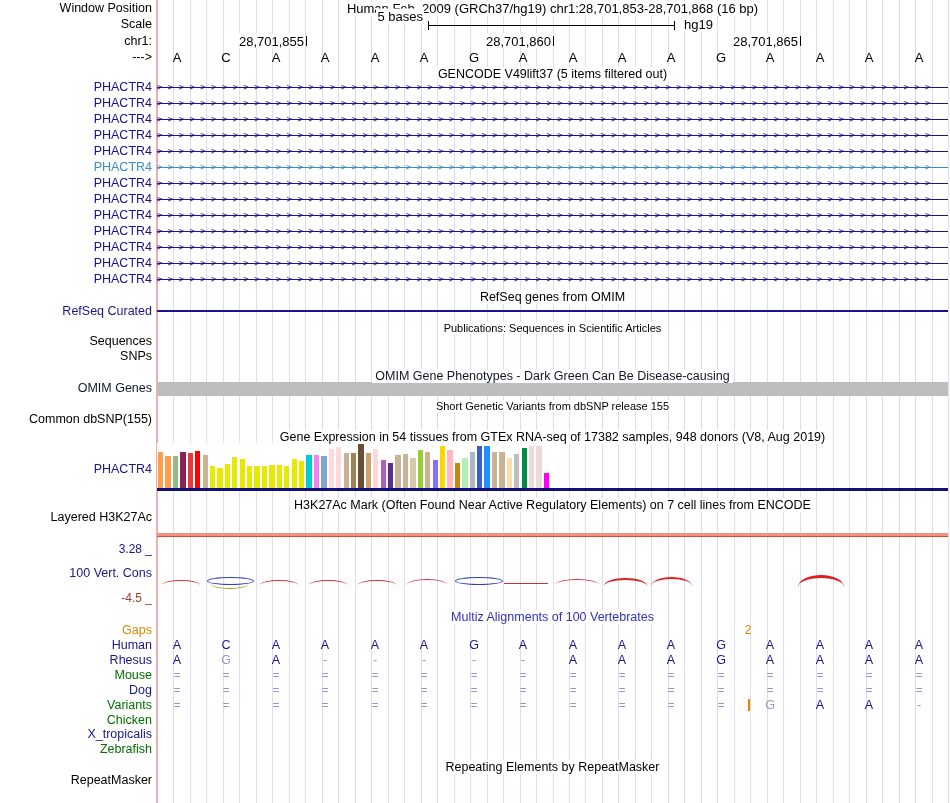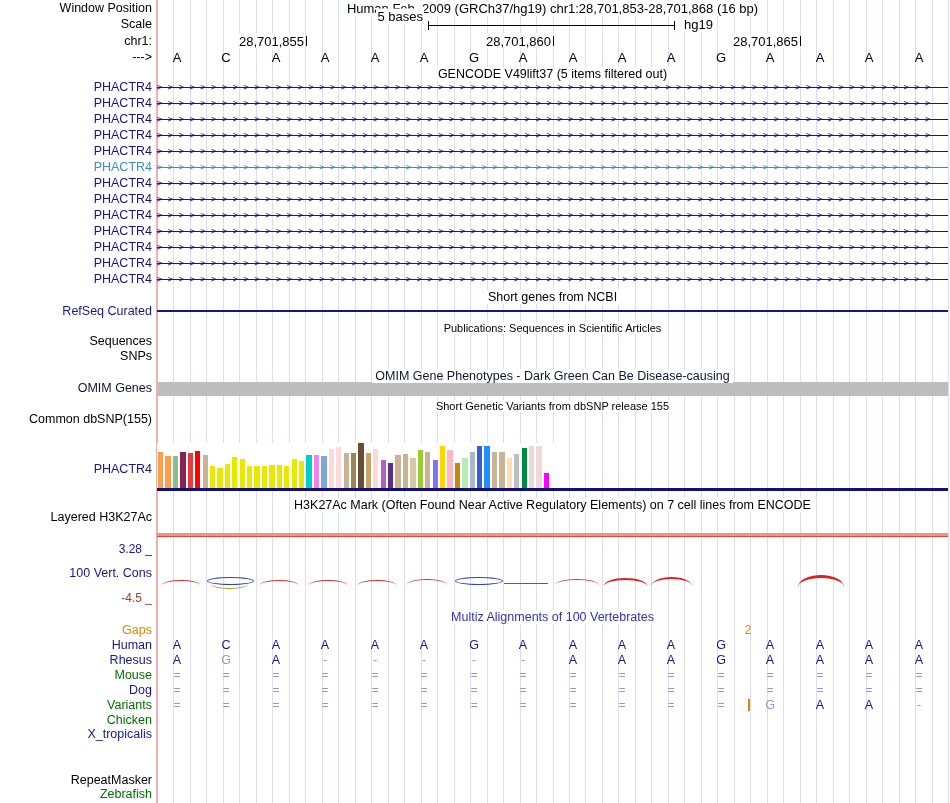--- a/index.html
+++ b/index.html
@@ -44,26 +44,28 @@
     <span style="font-size:13px">Human Feb. 2009 (GRCh37/hg19)   chr1:28,701,853-28,701,868 (16 bp)</span>
   </div>
 
   <span class="coordnum" style="right:526px;top:16px">5 bases</span>
   <div id="scale-bar-line"></div>
   <div class="scale-tick" style="left:428px"></div>
   <div class="scale-tick" style="left:674px"></div>
   <span class="coordnum" style="left:683px;top:24px">hg19</span>
 
   <div class="title" style="top:73px"><span>GENCODE V49lift37 (5 items filtered out)</span></div>
-  <div class="title" style="top:296px"><span>Short genes from NCBI</span></div>
+  <div class="title" style="top:296px"><span>RefSeq genes from OMIM</span></div>
   <div class="title small" style="top:327px"><span>Publications: Sequences in Scientific Articles</span></div>
   <div class="title" style="top:375px"><span class="dkgreen">OMIM Gene Phenotypes - Dark Green Can Be Disease-causing</span></div>
   <div class="title small" style="top:405px"><span>Short Genetic Variants from dbSNP release 155</span></div>
+  <div class="title" style="top:436px"><span>Gene Expression in 54 tissues from GTEx RNA-seq of 17382 samples, 948 donors (V8, Aug 2019)</span></div>
   <div class="title" style="top:504px"><span>H3K27Ac Mark (Often Found Near Active Regulatory Elements) on 7 cell lines from ENCODE</span></div>
   <div class="title" style="top:616px"><span class="bluet">Multiz Alignments of 100 Vertebrates</span></div>
+  <div class="title" style="top:766px"><span>Repeating Elements by RepeatMasker</span></div>
 
   <span class="lbl navy" style="top:311px">RefSeq Curated</span>
   <span class="lbl" style="top:341px">Sequences</span>
   <span class="lbl" style="top:356px">SNPs</span>
   <span class="lbl dkgreen" style="top:388px">OMIM Genes</span>
   <span class="lbl" style="top:419px">Common dbSNP(155)</span>
   <span class="lbl navy" style="top:469px">PHACTR4</span>
   <span class="lbl" style="top:517px">Layered H3K27Ac</span>
   <span class="lbl navy" style="top:549px;font-size:12px">3.28 _</span>
   <span class="lbl navy" style="top:573px">100 Vert. Cons</span>
@@ -277,15 +279,15 @@
       <span class="cell eq" style="left: 622px; top: 705px; color: rgb(149, 149, 205);">=</span>
       <span class="cell eq" style="left: 671px; top: 705px; color: rgb(149, 149, 205);">=</span>
       <span class="cell eq" style="left: 721px; top: 705px; color: rgb(149, 149, 205);">=</span>
       <div style="position: absolute; left: 748px; top: 699px; width: 1.5px; height: 12px; background: rgb(221, 136, 0); z-index: 3;"></div>
       <span class="cell" style="left: 770px; top: 705px; color: rgb(149, 149, 205);">G</span>
       <span class="cell" style="left: 820px; top: 705px; color: rgb(22, 22, 140);">A</span>
       <span class="cell" style="left: 869px; top: 705px; color: rgb(22, 22, 140);">A</span>
       <span class="cell" style="left: 919px; top: 705px; color: rgb(149, 149, 205);">-</span>
       <span class="lbl" style="top: 720px; color: rgb(0, 112, 0);">Chicken</span>
       <span class="lbl" style="top: 734px; color: rgb(22, 22, 140);">X_tropicalis</span>
-      <span class="lbl" style="top: 749px; color: rgb(0, 112, 0); margin-top: 45px;">Zebrafish</span>
+      <span class="lbl" style="top: 749px; color: rgb(0, 112, 0);">Zebrafish</span>
     </div>
 </div>
 
 </body></html>

